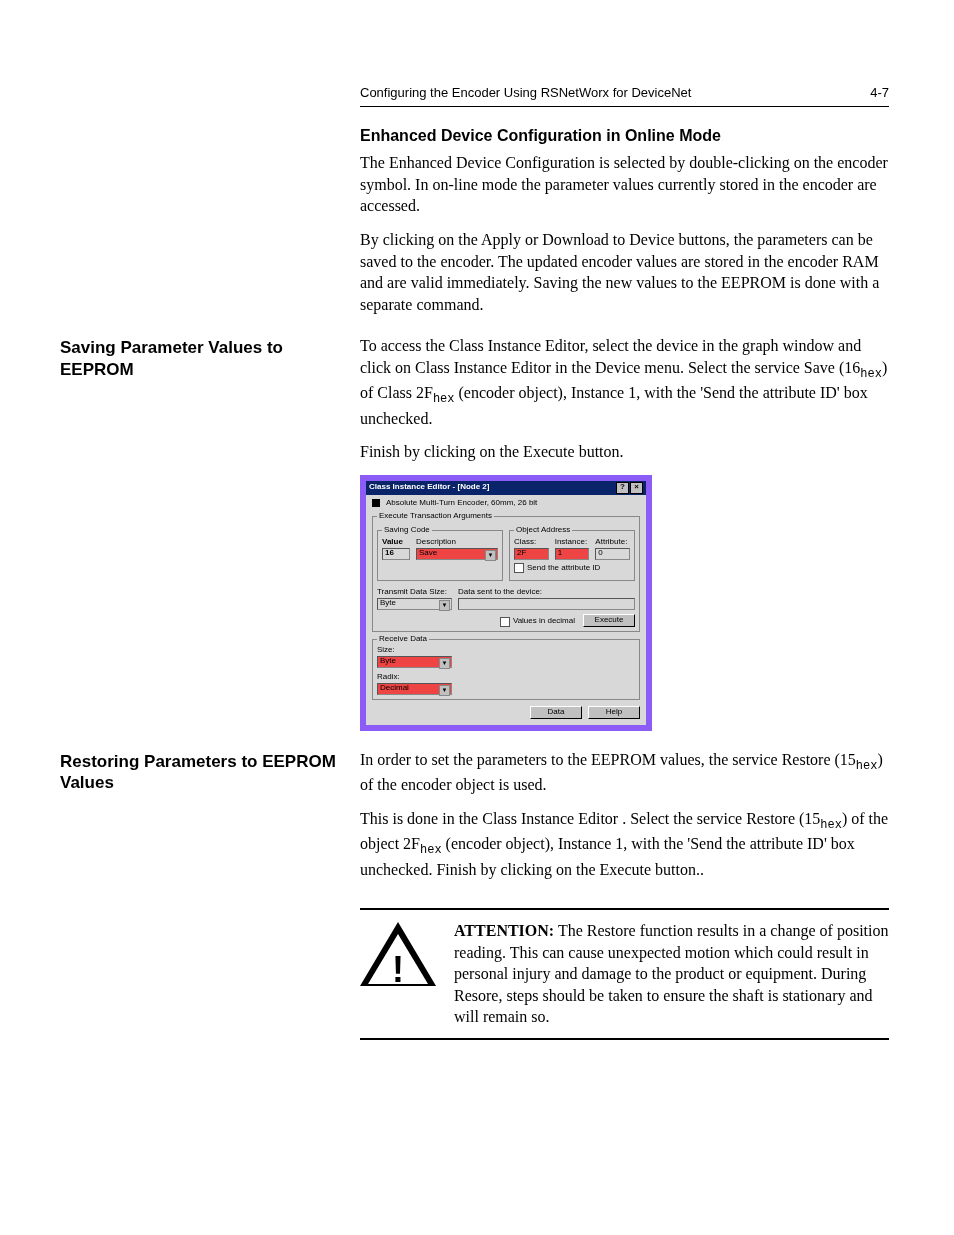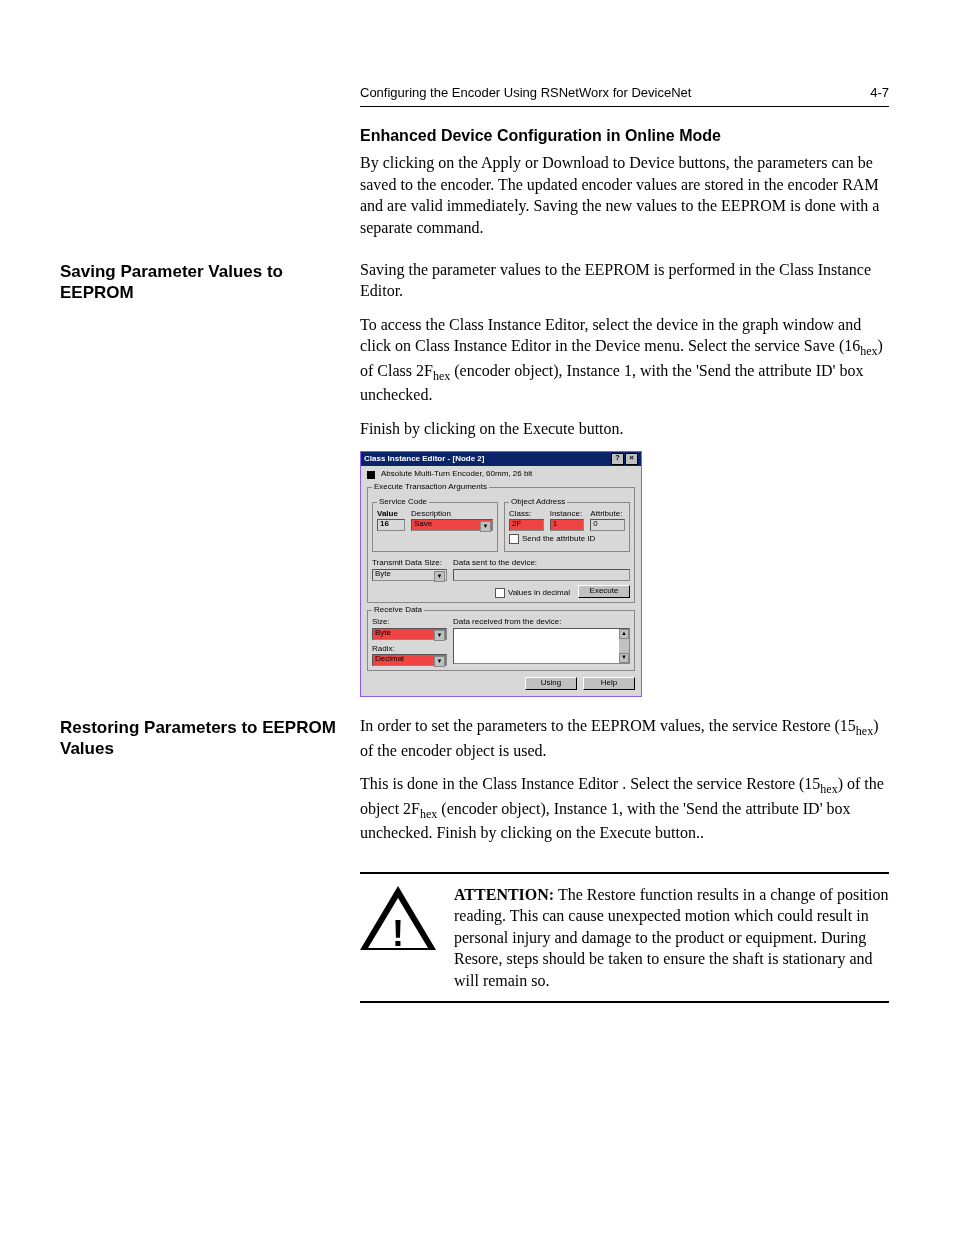--- a/index.html
+++ b/index.html
@@ -52,26 +52,26 @@
     margin: 18px 0 6px 0;
   }
   p { margin: 0 0 12px 0; }
   .fig-caption {
     font-family: Arial, Helvetica, sans-serif;
     font-size: 14px;
     font-weight: bold;
     margin: 8px 0 4px 0;
   }
   .fig-caption .fignum { margin-right: 28px; }
-  sub { font-size: 0.75em; vertical-align: sub; }
+  sub { font-size: 0.75em; vertical-align: sub; font-family: Liberation Mono, monospace; }
 
   
   .dialog {
     width: 280px;
-    border: 1px solid #8b5cf6;
+    border: 6px solid #8b5cf6;
     font-family: "MS Sans Serif", Arial, sans-serif;
     font-size: 8px;
     line-height: 1.1;
     background: #d8d8d8;
     color: #000;
   }
   .dialog .titlebar {
     background: #0a246a;
     color: #fff;
     font-weight: bold;
@@ -192,28 +192,28 @@
 
   <div class="running-head">
     <span class="title">Configuring the Encoder Using RSNetWorx for DeviceNet</span>
     <span class="pagenum">4-7</span>
   </div>
 
   <div class="cols">
     <div class="lcol"></div>
     <div class="rcol">
       <h3 class="sub">Enhanced Device Configuration in Online Mode</h3>
+      <p>The Enhanced Device Configuration is selected by double-clicking on the encoder symbol. In on-line mode the parameter values currently stored in the encoder are accessed.</p>
       <p>By clicking on the Apply or Download to Device buttons, the parameters can be saved to the encoder. The updated encoder values are stored in the encoder RAM and are valid immediately. Saving the new values to the EEPROM is done with a separate command.</p>
     </div>
   </div>
 
   <div class="cols" style="margin-top:8px;">
     <div class="lcol">Saving Parameter Values to EEPROM</div>
     <div class="rcol">
-      <p>Saving the parameter values to the EEPROM is performed in the Class Instance Editor.</p>
       <p>
         <span>To access the Class Instance Editor, select the device in the graph window and click on Class Instance Editor in the Device menu. Select the service Save (16</span><sub>hex</sub><span>) of Class 2F</span><sub>hex</sub><span> (encoder object), Instance 1, with the 'Send the attribute ID' box unchecked.</span>
       </p>
       <p>Finish by clicking on the Execute button.</p>
 
 
       <div class="dialog">
         <div class="titlebar">
           <span class="caption">Class Instance Editor - [Node 2]</span>
           <span class="winbtn">?</span>
@@ -223,21 +223,21 @@
           <div class="device-row">
             <span class="device-square"></span>
             <span>Absolute Multi-Turn Encoder, 60mm, 26 bit</span>
           </div>
 
           <fieldset>
             <legend>Execute Transaction Arguments</legend>
             <div class="row">
 
               <fieldset style="flex:1">
-                <legend>Service Code</legend>
+                <legend>Saving Code</legend>
                 <div class="row">
                   <div style="width:28px;font-weight:bold;">
                     <span class="field-label">Value</span>
                     <div class="txt ro">16</div>
                   </div>
                   <div style="flex:1;">
                     <span class="field-label">Description</span>
                     <div class="txt combo">Save</div>
                   </div>
                 </div>
@@ -287,34 +287,25 @@
 
           <fieldset>
             <legend>Receive Data</legend>
             <div class="row">
               <div style="width:75px;">
                 <span class="field-label">Size:</span>
                 <div class="txt combo">Byte</div>
                 <span class="field-label" style="margin-top:5px;">Radix:</span>
                 <div class="txt combo">Decimal</div>
               </div>
-              <div style="flex:1;">
-                <span class="field-label">Data received from the device:</span>
-                <div class="scroll-area" style="height:34px;">
-                  <div class="sbar">
-                    <div class="sbbtn">▲</div>
-                    <div class="sbbtn">▼</div>
-                  </div>
-                </div>
-              </div>
             </div>
           </fieldset>
 
           <div class="btn-row">
-            <div class="btn">Using</div>
+            <div class="btn">Data</div>
             <div class="btn">Help</div>
           </div>
         </div>
       </div>
     </div>
   </div>
 
   <div class="cols" style="margin-top:18px;">
     <div class="lcol">Restoring Parameters to EEPROM Values</div>
     <div class="rcol">

